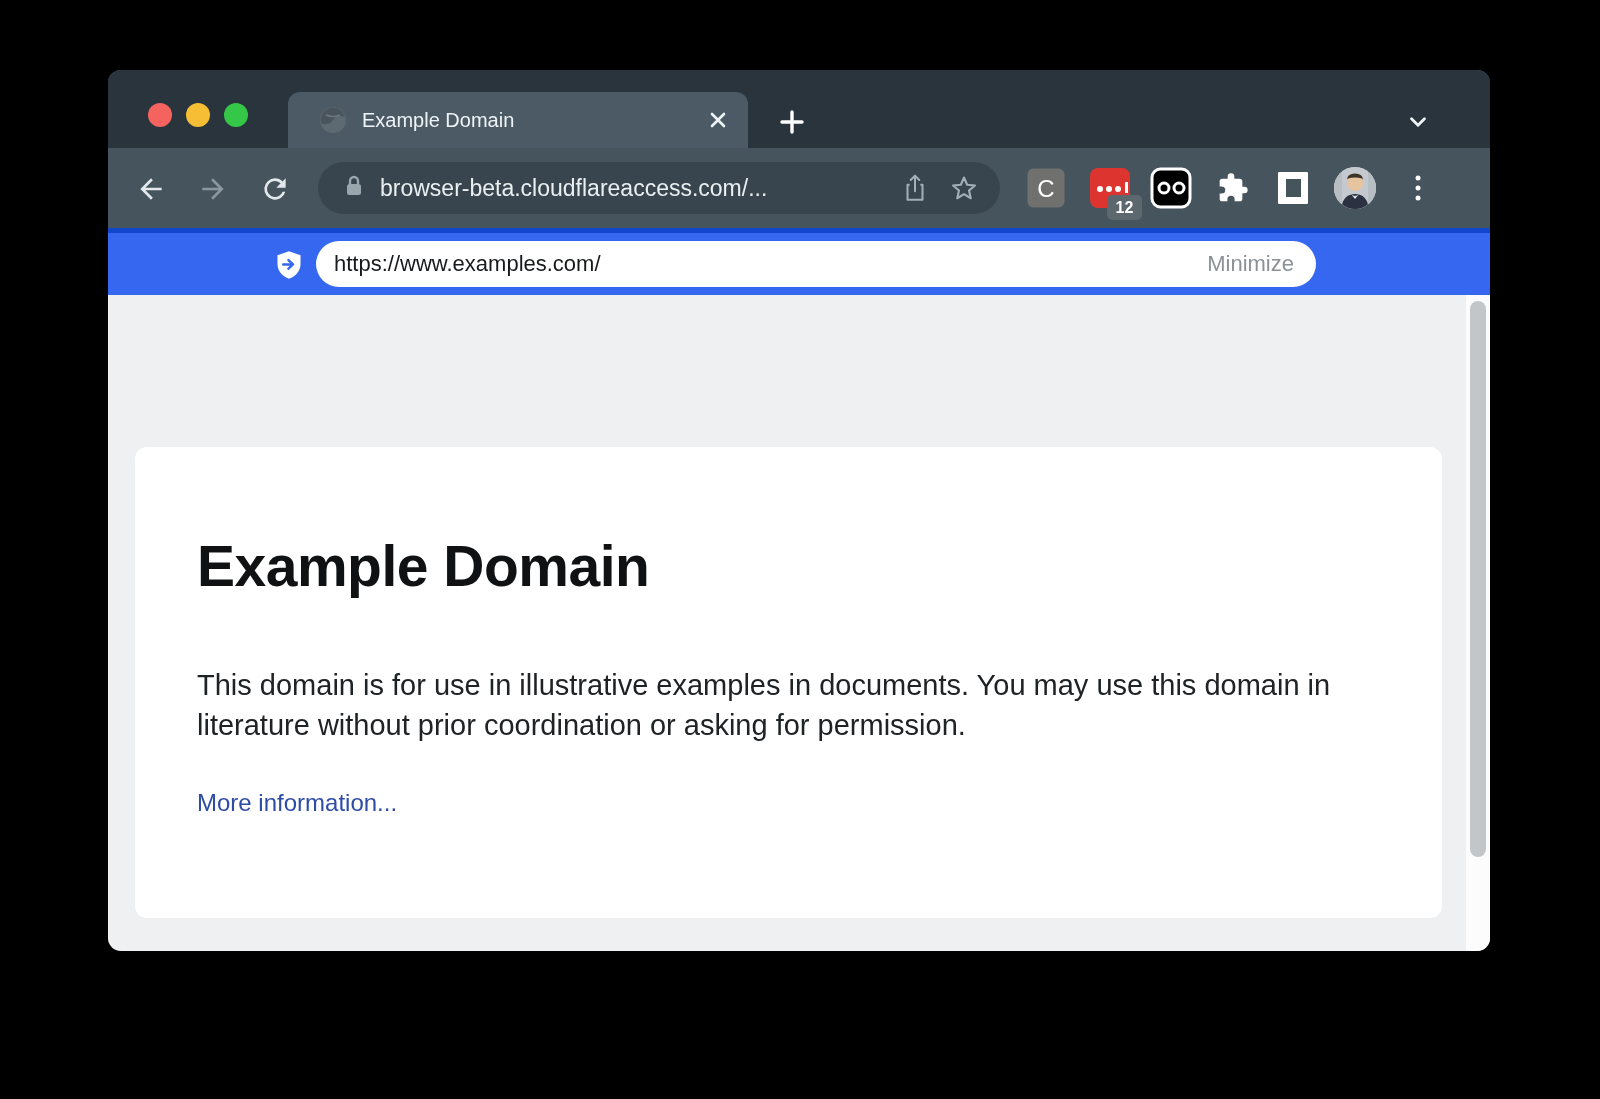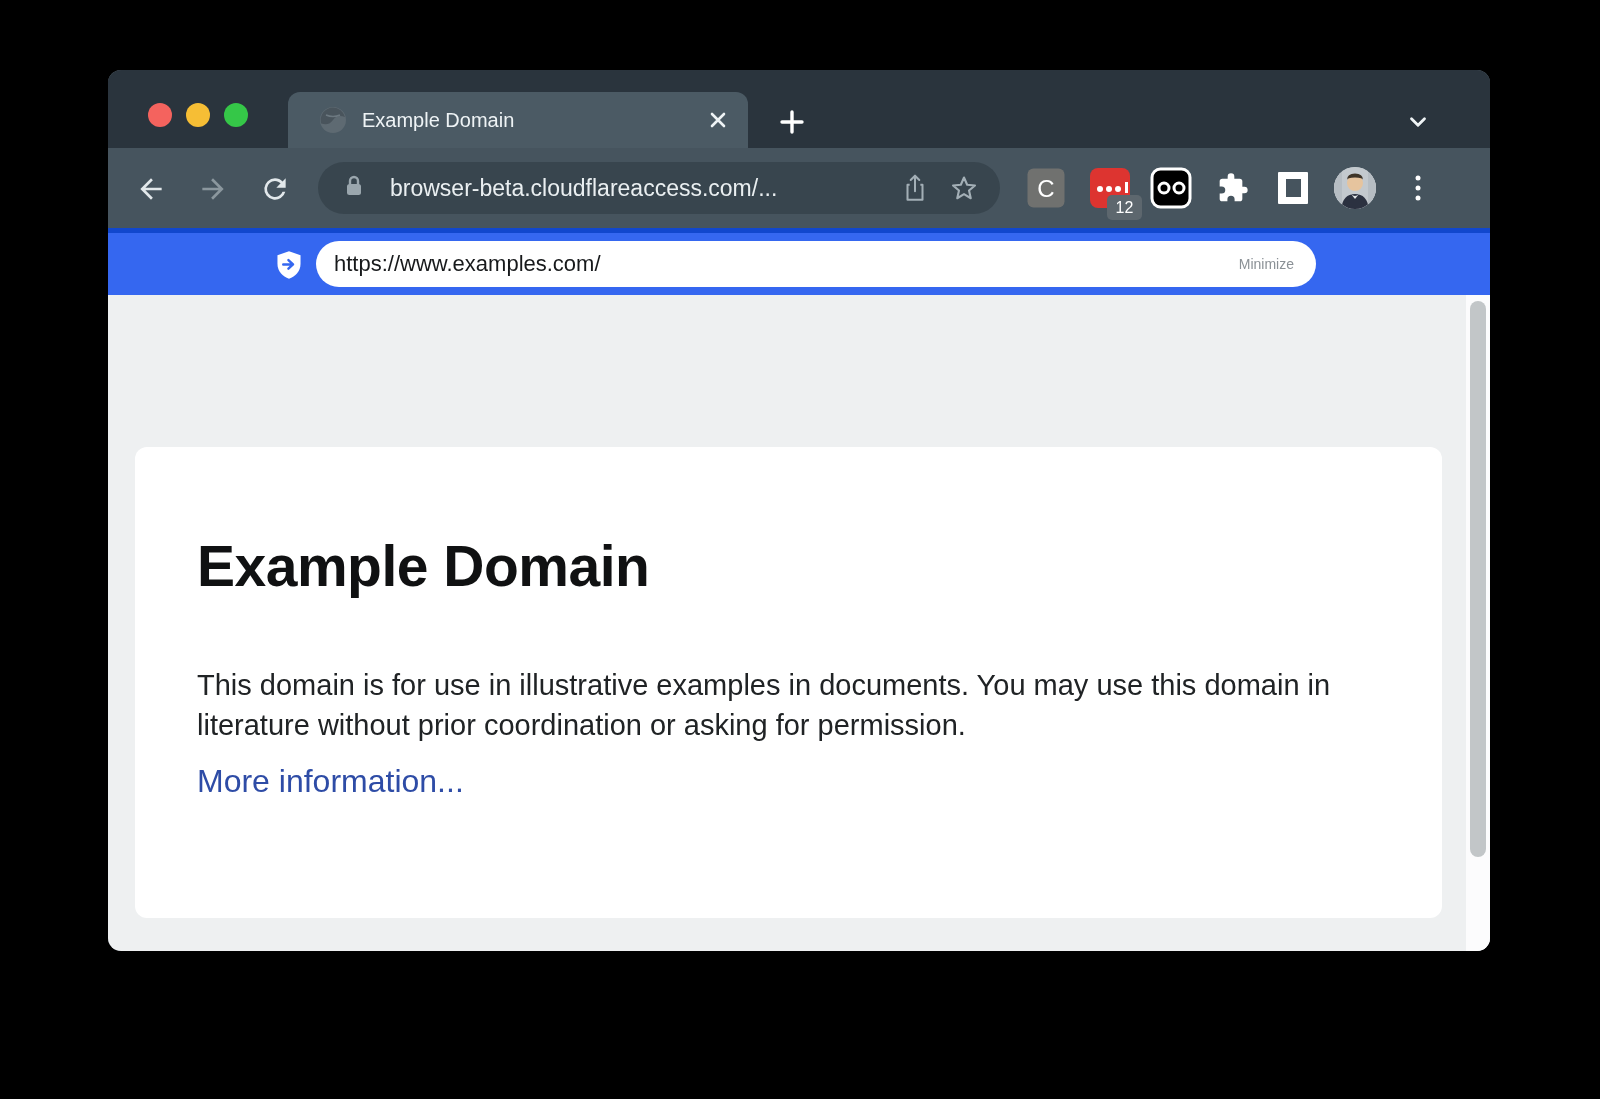--- a/index.html
+++ b/index.html
@@ -34,34 +34,34 @@
 
   
   .toolbar { position: relative; height: 80px; background: #46545e; }
   .nav-btn { position: absolute; top: 24px; width: 34px; height: 34px;
     display: flex; align-items: center; justify-content: center; }
   .nav-back { left: 26px; } .nav-fwd { left: 88px; } .nav-reload { left: 150px; }
 
   .omnibox { position: absolute; left: 210px; top: 14px; width: 682px; height: 52px;
     border-radius: 26px; background: #38454e; display: flex; align-items: center; }
   .omnibox .lock { margin-left: 26px; flex: 0 0 auto; }
-  .omnibox-url { margin-left: 26px; font-size: 23px; font-weight: 500; color: #eaeff1;
+  .omnibox-url { margin-left: 16px; font-size: 23px; font-weight: 500; color: #eaeff1;
     white-space: nowrap; overflow: hidden; flex: 1 1 auto; }
   .omni-icon { flex: 0 0 auto; margin-right: 22px; display: flex; align-items: center; }
 
   .ext { position: absolute; top: 40px; transform: translate(-50%, -50%); display: flex;
     align-items: center; justify-content: center; }
   .ext-c { left: 938px; width: 37px; height: 39px; border-radius: 6px; background: #70716f;
     color: #fff; font-size: 24px; font-weight: 500; }
   .ext-red { left: 1002px; width: 40px; height: 40px; border-radius: 8px; background: #dd3430; }
   .ext-red .dots { position: absolute; left: 7px; top: 16px; display: flex; gap: 3px; align-items: center; }
   .ext-red .dot { width: 6px; height: 6px; border-radius: 50%; background: #fff; }
   .ext-red .bar { width: 3px; height: 11px; background: #fff; margin-left: 1px; margin-top: -2px; }
   .ext-badge { position: absolute; right: -12px; bottom: -12px; min-width: 35px; height: 25px;
-    background: #5d676e; border-radius: 5px; color: #fff; font-size: 16px; font-weight: 400;
+    background: #5d676e; border-radius: 5px; color: #fff; font-size: 16px; font-weight: 700;
     display: flex; align-items: center; justify-content: center; padding: 12px 5px; }
   .ext-black { left: 1063px; width: 41px; height: 41px; border-radius: 10px; background: #000;
     border: 3px solid #fff; }
   .ext-black .eye { width: 13px; height: 13px; border: 3px solid #fff; border-radius: 50%; }
   .ext-black .eye + .eye { margin-left: 2px; }
   .ext-plain { background: transparent; }
   .ext-puzzle { left: 1125px; }
   .ext-panel { left: 1185px; }
   .avatar { left: 1247px; width: 42px; height: 42px; border-radius: 50%; overflow: hidden;
     background: #c3c9ce; }
@@ -69,37 +69,37 @@
   .ext-dots .d { width: 5px; height: 5px; border-radius: 50%; background: #fff; }
 
   
   .bluebar { position: relative; height: 67px; background: #3567f0;
     border-top: 5px solid #1147cd; }
   .shield { position: absolute; left: 167px; top: 17px; }
   .remote-pill { position: absolute; left: 208px; top: 8px; width: 1000px; height: 46px;
     border-radius: 23px; background: #ffffff; display: flex; align-items: center;
     padding: 0 22px 0 18px; }
   .remote-url { font-size: 22px; color: #17191b; flex: 1 1 auto; white-space: nowrap; }
-  .minimize-btn { font-size: 14px; color: #8b9196; background: none; border: none;
+  .minimize-btn { font-size: 22px; color: #8b9196; background: none; border: none;
     font-family: "Liberation Sans", sans-serif; margin-left: 48px; }
 
   
   .viewport { position: relative; height: 656px; background: #eef0f1; }
   .scroll-track { position: absolute; right: 0; top: 0; width: 24px; height: 100%;
     background: #fcfcfd; }
   .scroll-thumb { position: absolute; right: 4px; top: 6px; width: 16px; height: 556px;
     border-radius: 8px; background: #c2c6c8; }
 
   .card { position: absolute; left: 27px; top: 152px; width: 1307px; height: 471px;
     background: #ffffff; border-radius: 12px; }
   .card h1 { position: absolute; left: 62px; top: 86px; font-size: 57px; font-weight: 700;
     color: #101112; letter-spacing: -0.5px; }
   .card p { position: absolute; left: 62px; top: 218px; width: 1160px; font-size: 29px;
     line-height: 1.38; color: #202325; }
-  .card a { position: absolute; left: 62px; top: 316px; font-size: 32px; color: #2e4ca6;
+  .card a { position: absolute; left: 62px; top: 342px; font-size: 24px; color: #2e4ca6;
     text-decoration: none; }
 </style>
 </head>
 <body>
 
 <div class="stage">
   <div class="window">
 
     <div class="tabbar">
       <div class="traffic t-close"></div>

